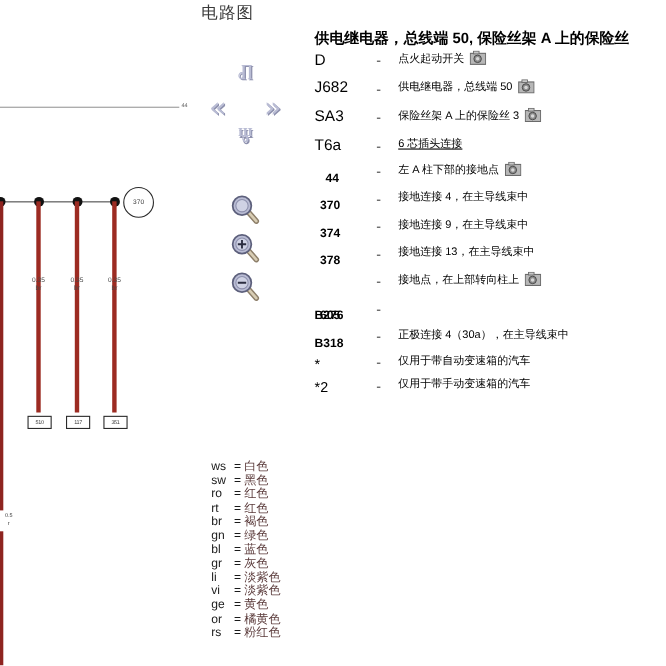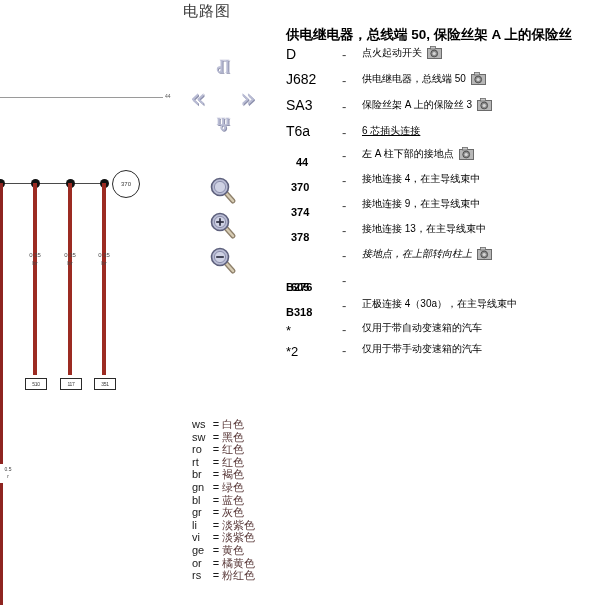--- a/index.html
+++ b/index.html
@@ -368,21 +368,21 @@
 
   <div class="leg-row" style="height:25px;">
     <span class="leg-code small" style="left:5px; top:9px;">378</span>
     <span class="leg-dash" style="top:1px;">-</span>
     <span class="leg-text" style="top:0px;">接地连接 13，在主导线束中</span>
   </div>
 
   <div class="leg-row" style="height:25px;">
     <span class="leg-code small" style="left:5px; top:9px;margin-top:25px;">605</span>
     <span class="leg-dash" style="top:1px;">-</span>
-    <span class="leg-text" style="top:0px;font-style:italic;"><span>接地点，在上部转向柱上</span><span class="cam"><svg width="15" height="13" viewBox="0 0 15 13">
+    <span class="leg-text" style="top:0px;"><span>接地点，在上部转向柱上</span><span class="cam"><svg width="15" height="13" viewBox="0 0 15 13">
             <rect x="0.5" y="2.5" width="14" height="10" fill="#b7b7b7" stroke="#6a6a6a" stroke-width="1"></rect>
             <rect x="3.5" y="0.5" width="5" height="2.5" fill="#c8c8c8" stroke="#6a6a6a" stroke-width="0.8"></rect>
             <circle cx="7.2" cy="7.5" r="3.4" fill="#8e8e8e" stroke="#4a4a4a" stroke-width="0.9"></circle>
             <circle cx="7.2" cy="7.5" r="1.6" fill="#d6d6d6"></circle>
           </svg></span></span>
   </div>
 
   <div class="leg-row" style="height:25px;">
     <span class="leg-code small" style="left:0px; top:9px;">B276</span>
     <span class="leg-dash" style="top:1px;">-</span>

